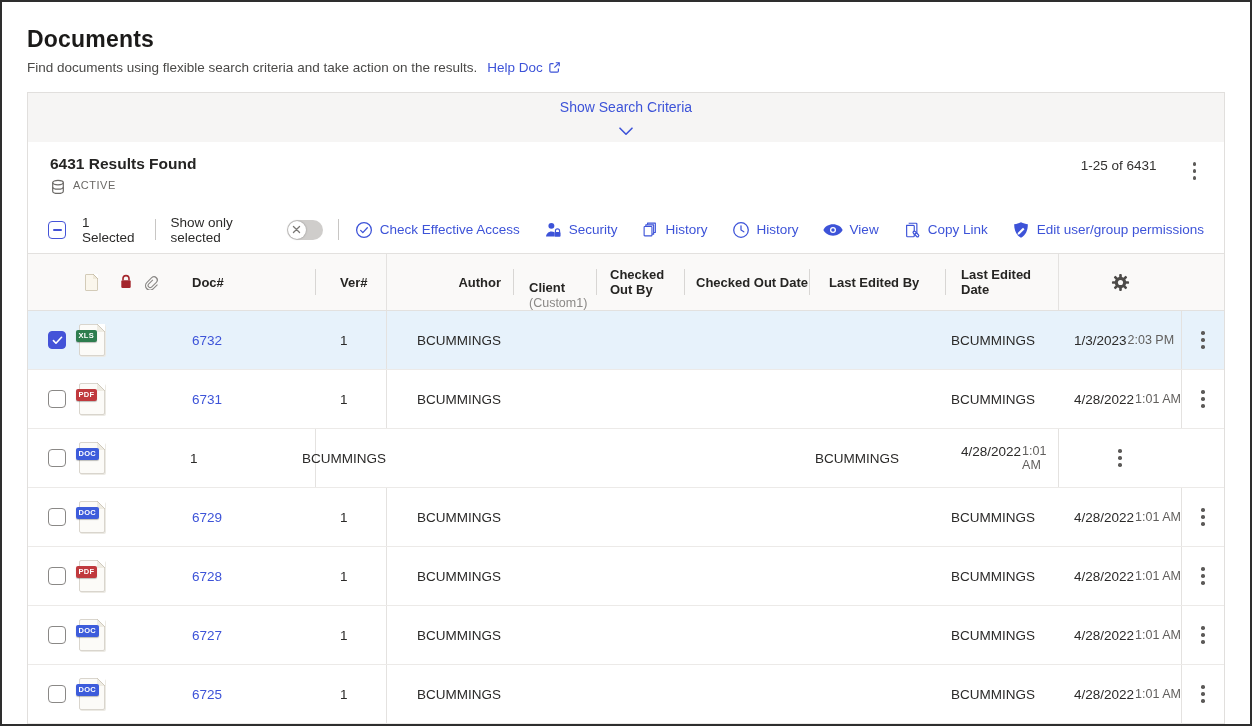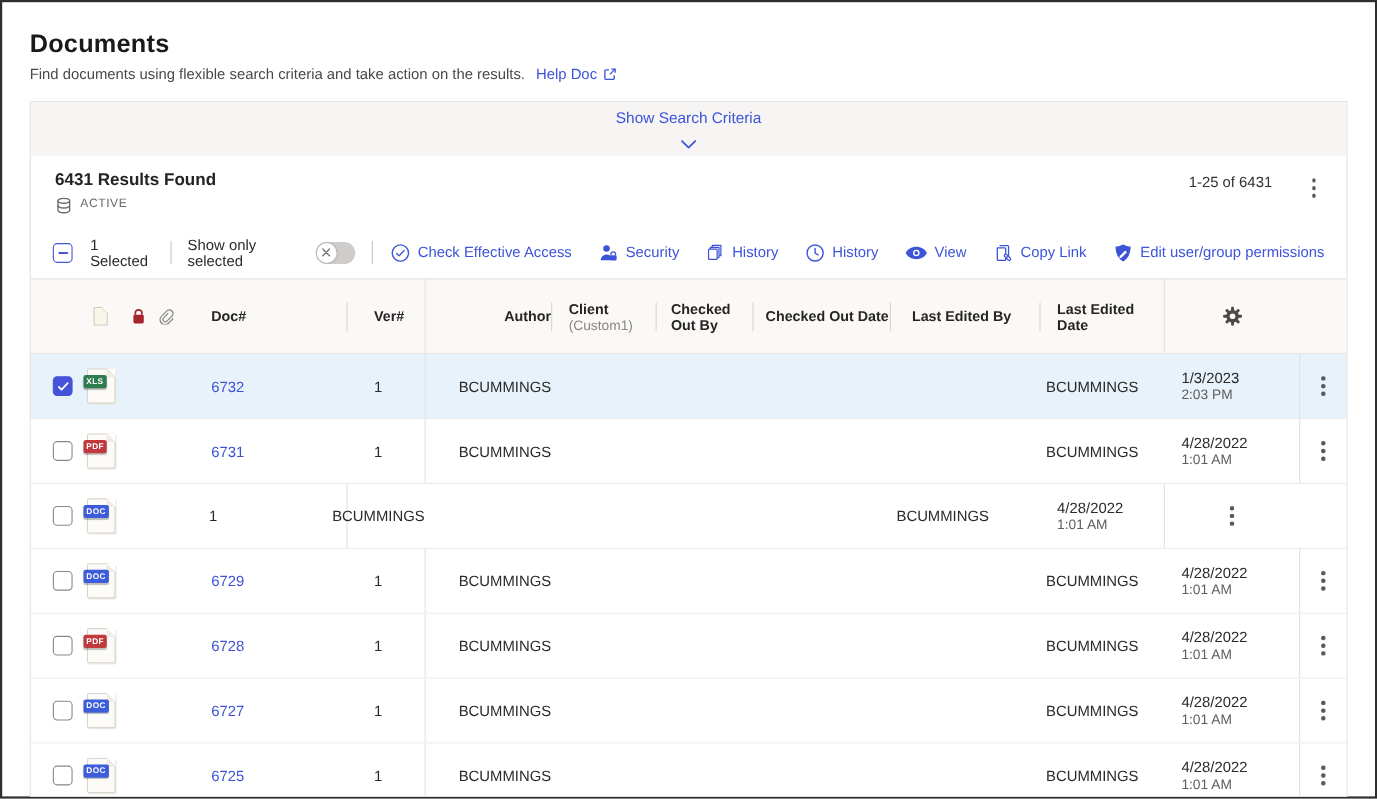--- a/index.html
+++ b/index.html
@@ -46,45 +46,45 @@
   
   .cb { width:18px; height:18px; border:1px solid #8a8886; border-radius:4px; background:#fff; display:flex; align-items:center; justify-content:center; cursor:pointer; flex:none; }
   .cb svg { display:none; }
   .cb.selected { background:var(--checkbox-blue); border-color:var(--checkbox-blue); }
   .cb.selected svg { display:block; }
   .cb.indeterminate { border:1.5px solid var(--checkbox-blue); background:#fff; }
   .cb.indeterminate .dash { width:9px; height:2px; border-radius:1px; background:var(--checkbox-blue); }
 
   
   .grid { display:grid; grid-template-columns:40px 47px 22px 28px 150px 71px 115px 95px 88px 125px 136px 113px 123px 43px; align-items:center; }
-  .thead { height:69px; background:#faf9f8; border-top:1px solid #e3e1df; border-bottom:1px solid #e3e1df; }
+  .thead { height:58px; background:#faf9f8; border-top:1px solid #e3e1df; border-bottom:1px solid #e3e1df; }
   .thead .cell { position:relative; font-size:13px; font-weight:700; color:#262523; height:100%; display:flex; align-items:center; }
   .thead .cell.center { justify-content:center; }
-  .thead .cell.stack { flex-direction:column; align-items:flex-start; justify-content:center; gap:1px; }
+  .thead .cell.stack { flex-direction:column; align-items:flex-start; justify-content:flex-end; gap:1px;margin-left:12px; }
   .thead .sub { font-size:12.5px; font-weight:400; color:#8a8886; }
   .thead .sep::before { content:''; position:absolute; left:0; top:50%; transform:translateY(-50%); width:1px; height:26px; background:#d8d6d4; }
   .c-author { border-left:1px solid #e4e2e0; height:100%; display:flex; align-items:center;justify-content:flex-end; }
   .c-menu { border-left:1px solid #e4e2e0; height:100%; display:flex; align-items:center; justify-content:center; }
 
   .trow { height:59px; border-bottom:1px solid #eceae8; background:#fff; }
   .trow.selected { background:var(--selected-row); }
   .trow .cell { font-size:13.5px; color:#2b2a29; height:100%; display:flex; align-items:center; }
   .pad-cb { padding-left:20px; }
   .pad-doc { padding-left:27px; }
   .pad-ver { padding-left:25px; }
   .pad-author { padding-left:15px; }
   .pad-client { padding-left:16px; }
   .pad-matters { padding-left:16px; }
   .pad-cob { padding-left:14px; }
   .pad-cod { padding-left:12px; }
   .pad-leb-h { padding-left:20px; }
   .pad-leb { padding-left:6px; }
   .pad-led { padding-left:16px; }
   .doclink { color:var(--accent); text-decoration:none; cursor:pointer; }
-  .date-cell { display:flex; flex-direction:column; justify-content:center; gap:1px; }
+  .date-cell { display:flex; flex-direction:row; justify-content:center; gap:1px; }
   .date-cell .date { font-size:13.5px; color:#2b2a29; }
   .date-cell .time { font-size:12.5px; color:#605e5c; }
 
   
   .file-wrap { display:flex; justify-content:center; width:100%; }
   .file-page { width:26px; height:32px; background:#fcfbf8; border:1px solid #d9d5cd; border-radius:2px; position:relative; box-shadow:1px 1px 0 #eceae4; }
   .file-page .fold { position:absolute; top:-1px; right:-1px; width:8px; height:8px; background:linear-gradient(225deg,#ffffff 48%,#cfc9bc 50%,#efece3 52%); }
   .file-badge { position:absolute; left:-4px; top:5px; color:#fff; font-size:7.5px; font-weight:700; letter-spacing:.3px; padding:2px 3px; border-radius:2px; line-height:1; box-shadow:0 1px 1px rgba(0,0,0,.25); }
   .badge-xls { background:var(--xls-green); }
   .badge-pdf { background:var(--pdf-red); }

